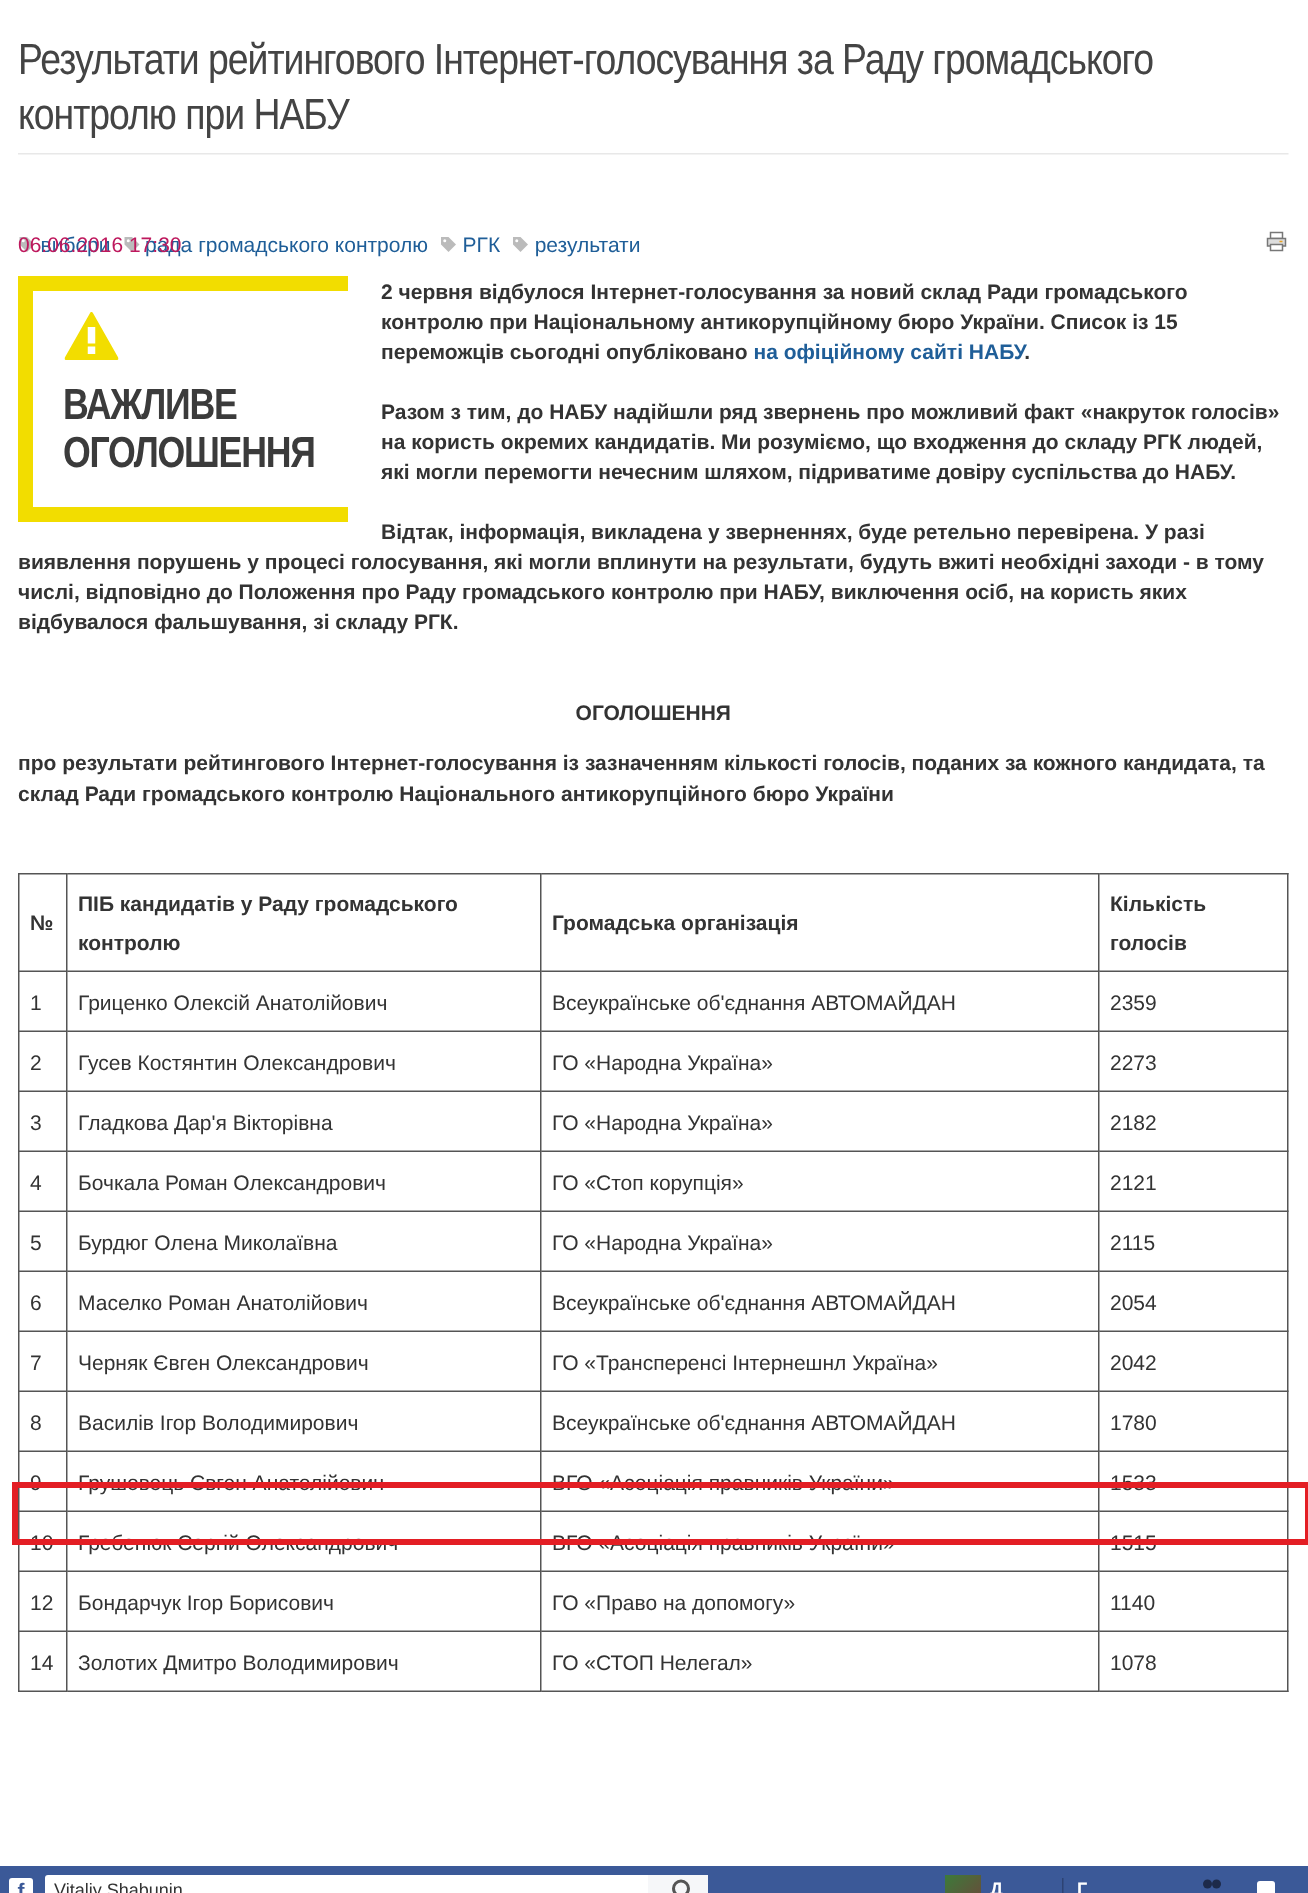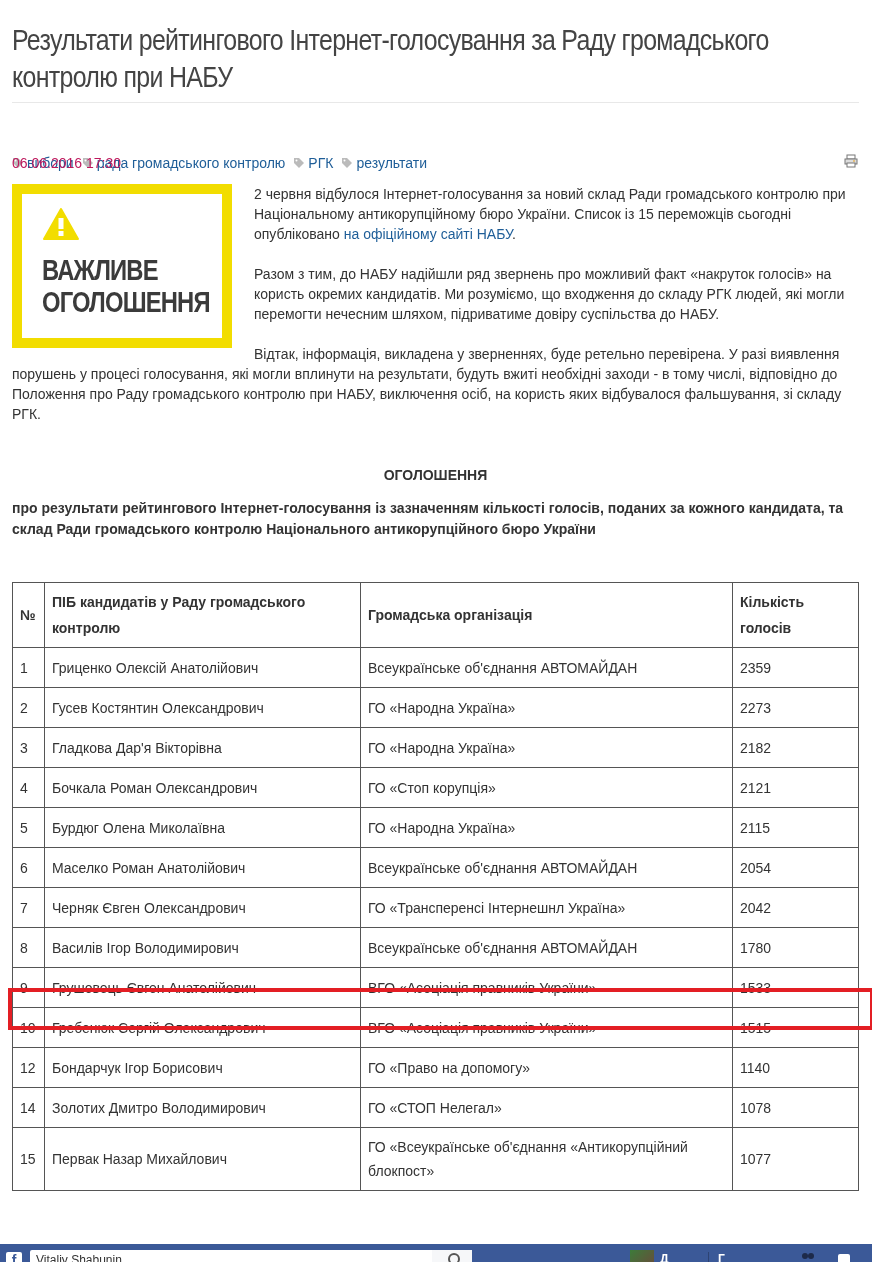--- a/index.html
+++ b/index.html
@@ -19,29 +19,29 @@
   .title-rule { position: absolute; top: 86px; left: 0; width: 847px; height: 1px; background: #e8e8e8; }
   .tags { position: absolute; top: 108px; left: 0; font-size: 14px; color: #1f5e98; display: flex; gap: 8px; }
   .tag { display: flex; align-items: center; gap: 3px; cursor: pointer; margin-top: 31px; }
   .tag-icon { width: 12px; height: 12px; display: inline-block; }
   .date { position: absolute; top: 139px; left: 0; font-size: 14px; color: #be185d; }
   .print { position: absolute; top: 138px; left: 832px; width: 14px; height: 14px; cursor: pointer; }
   .banner {
     position: absolute; top: 168px; left: 0; width: 220px; height: 164px;
     background: #f2dd00; box-sizing: border-box; padding: 10px;
   }
-  .banner-inner { background: #fff; width: 200px; height: 144px; position: relative; }
+  .banner-inner { background: #fff; width: 200px; height: 144px; position: relative; padding-left: 20px; }
   .banner-warn { position: absolute; left: 21px; top: 14px; width: 36px; height: 32px; }
   .banner-text {
     position: absolute; left: 20px; top: 60px; font-weight: bold; color: #3b3b3b;
     font-size: 29px; line-height: 32px; letter-spacing: -1px;
     transform: scaleX(0.82); transform-origin: left top; white-space: nowrap;
   }
   .body-text { position: absolute; left: 0; top: 168px; width: 847px; font-size: 14px; line-height: 20px; color: #333; }
-  .body-text p { margin: 0; }
+  .body-text p { margin: 0; font-weight: bold; }
   .p1 { position: absolute; left: 242px; top: 0; width: 605px; }
   .p2 { position: absolute; left: 242px; top: 80px; width: 605px; }
   .p3 { position: absolute; left: 0; top: 160px; width: 847px; text-indent: 242px; }
   .link { color: #1f5e98; cursor: pointer; }
   .ann-title { position: absolute; top: 451px; left: 0; width: 847px; text-align: center; font-weight: bold; font-size: 14px; }
   .ann-sub { position: absolute; top: 482px; left: 0; width: 847px; text-align: left; font-weight: bold; font-size: 14px; line-height: 21px; }
   table.results {
     position: absolute; top: 566px; left: 0; width: 847px;
     border-collapse: collapse; font-size: 14px; color: #333;
   }
@@ -219,26 +219,20 @@
           <td>12</td>
           <td>Бондарчук Ігор Борисович</td>
           <td>ГО «Право на допомогу»</td>
           <td>1140</td>
         </tr>
       <tr>
           <td>14</td>
           <td>Золотих Дмитро Володимирович</td>
           <td>ГО «СТОП Нелегал»</td>
           <td>1078</td>
-        </tr>
-      <tr>
-          <td style="height:62px">15</td>
-          <td>Первак Назар Михайлович</td>
-          <td>ГО «Всеукраїнське об'єднання «Антикорупційний блокпост»</td>
-          <td>1077</td>
         </tr>
     </tbody>
   </table>
 </div>
 
 <div class="highlight-box"></div>
 
 <div class="fbbar">
   <div class="fb-logo">f</div>
   <div class="fb-search" style="width:412px">Vitaliy Shabunin</div>

